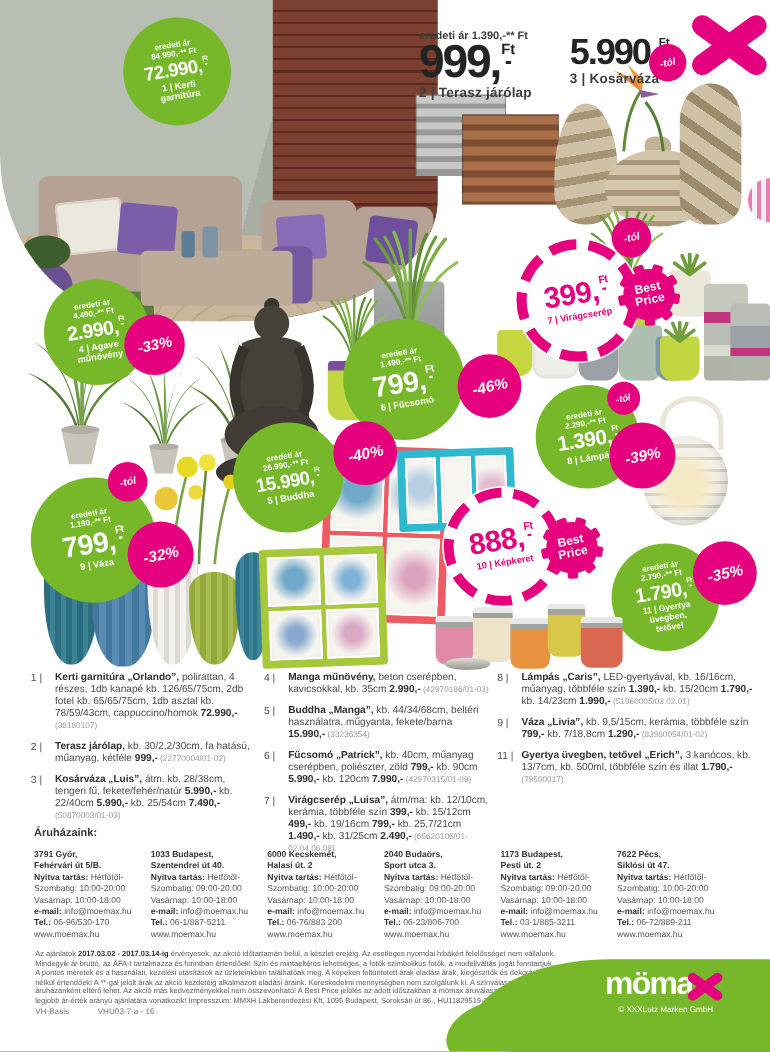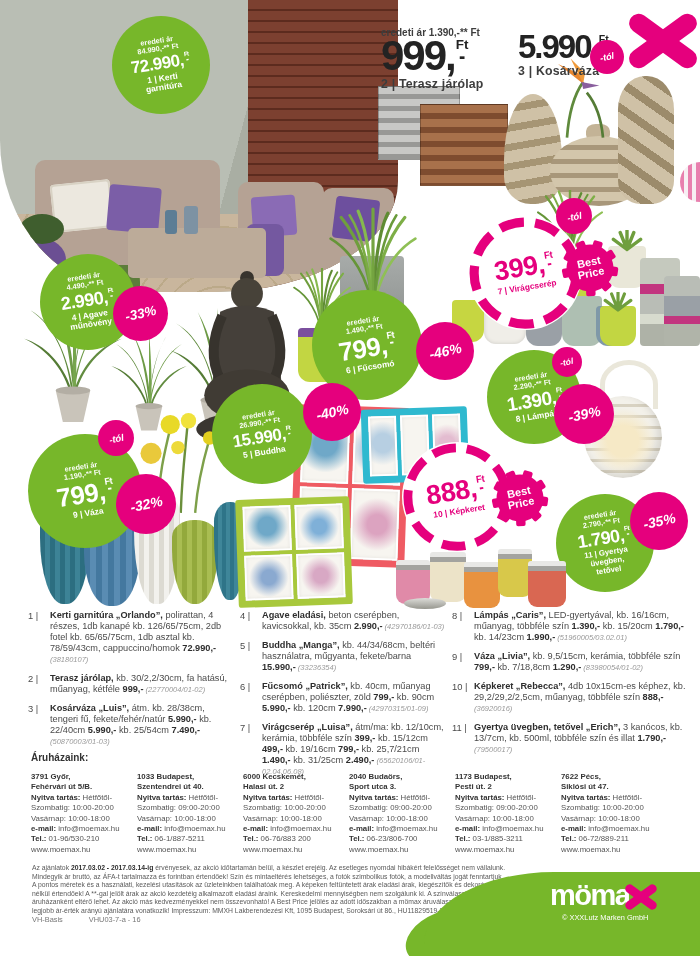--- a/index.html
+++ b/index.html
@@ -54,21 +54,21 @@
   .lantern{position:absolute;z-index:2;width:78px;height:82px;border-radius:50%;
      background:radial-gradient(circle at 50% 55%,#f6e9c6 0 26%,rgba(246,233,198,0) 55%),
      repeating-linear-gradient(180deg,#f3f1ea 0 8px,#d8d2c2 8px 11px);box-shadow:inset -4px -4px 8px rgba(0,0,0,.12);}
   .lhandle{position:absolute;z-index:2;border:5px solid #eae7da;border-bottom:none;border-radius:50% 50% 0 0;}
   
   .pcol{position:absolute;z-index:3;top:610px;}
   .pitem{display:flex;margin-bottom:8px;}
   .pnum{width:22px;flex:none;font-size:9.4px;color:#4a4a4a;}
   .pbody{font-size:9.2px;line-height:11px;color:#4a4a4a;}
   .seg-b{font-weight:700;color:#2e2e2e;}
-  .seg-s{font-size:7.5px;color:#999;font-style:italic;}
+  .seg-s{font-size:7.5px;color:#999;}
   
   #stores-header{left:31px;top:752px;font-size:10px;font-weight:700;color:#333;z-index:3;}
   #stores{left:31px;top:772px;width:648px;display:flex;gap:5px;z-index:3;}
   .store{width:101px;font-size:7.8px;line-height:10.4px;color:#555;}
   .store .b{font-weight:700;color:#333;}
   
   #legal{left:32px;top:864px;width:662px;z-index:3;}
   .legal-line{font-size:6.8px;line-height:8.6px;color:#5a5a5a;white-space:nowrap;}
   #codes{left:32px;top:915px;font-size:7.4px;color:#777;z-index:3;}
   #codes span{margin-right:26px;}
@@ -534,21 +534,21 @@
     <span class="pbody"><span class="seg-b">Terasz járólap,</span><span class="seg-r"> kb. 30/2,2/30cm, fa hatású, műanyag, kétféle </span><span class="seg-b">999,-</span><span class="seg-s"> (22770004/01-02)</span></span>
   </div>
       <div class="pitem">
     <span class="pnum">3 |</span>
     <span class="pbody"><span class="seg-b">Kosárváza „Luis”,</span><span class="seg-r"> átm. kb. 28/38cm, tengeri fű, fekete/fehér/natúr </span><span class="seg-b">5.990,-</span><span class="seg-r"> kb. 22/40cm </span><span class="seg-b">5.990,-</span><span class="seg-r"> kb. 25/54cm </span><span class="seg-b">7.490,-</span><span class="seg-s"> (50870003/01-03)</span></span>
   </div>
     </div>
   <div class="pcol" style="left:240px;width:206px;">
       <div class="pitem">
     <span class="pnum">4 |</span>
-    <span class="pbody"><span class="seg-b">Agave eladási,</span><span class="seg-r"> beton cserépben, kavicsokkal, kb. 35cm </span><span class="seg-b">2.990,-</span><span class="seg-s"> (42970186/01-03)</span></span>
+    <span class="pbody"><span class="seg-b">Manga műnövény,</span><span class="seg-r"> beton cserépben, kavicsokkal, kb. 35cm </span><span class="seg-b">2.990,-</span><span class="seg-s"> (42970186/01-03)</span></span>
   </div>
       <div class="pitem">
     <span class="pnum">5 |</span>
     <span class="pbody"><span class="seg-b">Buddha „Manga”,</span><span class="seg-r"> kb. 44/34/68cm, beltéri használatra, műgyanta, fekete/barna </span><span class="seg-b">15.990,-</span><span class="seg-s"> (33236354)</span></span>
   </div>
       <div class="pitem">
     <span class="pnum">6 |</span>
     <span class="pbody"><span class="seg-b">Fűcsomó „Patrick”,</span><span class="seg-r"> kb. 40cm, műanyag cserépben, poliészter, zöld </span><span class="seg-b">799,-</span><span class="seg-r"> kb. 90cm </span><span class="seg-b">5.990,-</span><span class="seg-r"> kb. 120cm </span><span class="seg-b">7.990,-</span><span class="seg-s"> (42970315/01-09)</span></span>
   </div>
       <div class="pitem">
@@ -557,41 +557,37 @@
   </div>
     </div>
   <div class="pcol" style="left:452px;width:236px;">
       <div class="pitem">
     <span class="pnum">8 |</span>
     <span class="pbody"><span class="seg-b">Lámpás „Caris”,</span><span class="seg-r"> LED-gyertyával, kb. 16/16cm, műanyag, többféle szín </span><span class="seg-b">1.390,-</span><span class="seg-r"> kb. 15/20cm </span><span class="seg-b">1.790,-</span><span class="seg-r"> kb. 14/23cm </span><span class="seg-b">1.990,-</span><span class="seg-s"> (51960005/03.02.01)</span></span>
   </div>
       <div class="pitem">
     <span class="pnum">9 |</span>
     <span class="pbody"><span class="seg-b">Váza „Livia”,</span><span class="seg-r"> kb. 9,5/15cm, kerámia, többféle szín </span><span class="seg-b">799,-</span><span class="seg-r"> kb. 7/18,8cm </span><span class="seg-b">1.290,-</span><span class="seg-s"> (83980054/01-02)</span></span>
-  </div>
-      <div class="pitem">
-    <span class="pnum">10 |</span>
-    <span class="pbody"><span class="seg-b">Képkeret „Rebecca”,</span><span class="seg-r"> 4db 10x15cm-es képhez, kb. 29,2/29,2/2,5cm, műanyag, többféle szín </span><span class="seg-b">888,-</span><span class="seg-s"> (36920016)</span></span>
   </div>
       <div class="pitem">
     <span class="pnum">11 |</span>
     <span class="pbody"><span class="seg-b">Gyertya üvegben, tetővel „Erich”,</span><span class="seg-r"> 3 kanócos, kb. 13/7cm, kb. 500ml, többféle szín és illat </span><span class="seg-b">1.790,-</span><span class="seg-s"> (79500017)</span></span>
   </div>
     </div>
 
   <div id="stores-header" class="abs">Áruházaink:</div>
   <div id="stores" class="abs">
       <div class="store">
     <div class="s-city b">3791 Győr,</div>
     <div class="s-street b">Fehérvári út 5/B.</div>
     <div><span class="s-hlabel b">Nyitva tartás:</span><span class="s-hrest"> Hétfőtől-</span></div>
     <div class="s-sat">Szombatig: 10:00-20:00</div>
     <div class="s-sun">Vasárnap: 10:00-18:00</div>
     <div><span class="s-elabel b">e-mail:</span><span class="s-email"> info@moemax.hu</span></div>
-    <div><span class="s-tlabel b">Tel.:</span><span class="s-tel"> 01-96/530-210</span></div>
+    <div><span class="s-tlabel b">Tel.:</span><span class="s-tel"> 06-96/530-170</span></div>
     <div class="s-web">www.moemax.hu</div>
   </div>
       <div class="store">
     <div class="s-city b">1033 Budapest,</div>
     <div class="s-street b">Szentendrei út 40.</div>
     <div><span class="s-hlabel b">Nyitva tartás:</span><span class="s-hrest"> Hétfőtől-</span></div>
     <div class="s-sat">Szombatig: 09:00-20:00</div>
     <div class="s-sun">Vasárnap: 10:00-18:00</div>
     <div><span class="s-elabel b">e-mail:</span><span class="s-email"> info@moemax.hu</span></div>
     <div><span class="s-tlabel b">Tel.:</span><span class="s-tel"> 06-1/887-5211</span></div>

